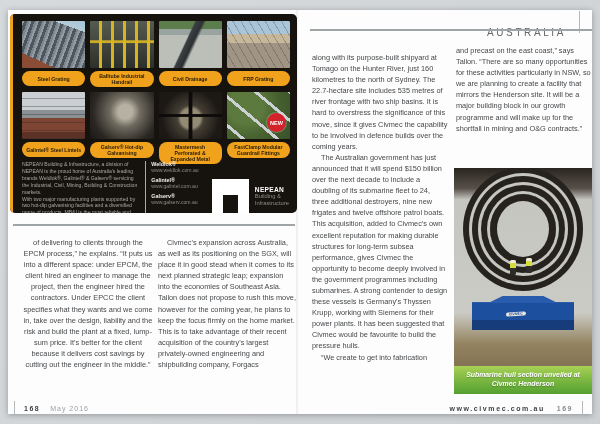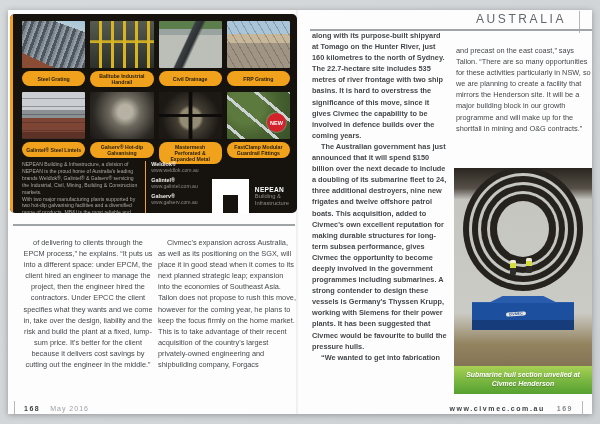--- a/index.html
+++ b/index.html
@@ -84,24 +84,24 @@
   .article-col { position:absolute; font-size:7.35px; line-height:11.1px; color:#45484b; }
   .l-col1 { left:14px; top:227px; width:132px;text-align:center; }
   .l-col2 { left:150px; top:227px; width:138px; }
   .indent { text-indent:9px; }
   .footer-left { position:absolute; left:6px; top:391px; display:flex; align-items:center; }
   .vline { width:1px; height:15px; background:#b4b8ba; }
   .pageno { font-size:7px; font-weight:bold; color:#3c3f41; letter-spacing:1.5px; margin:0 10px 0 9px; }
   .issue { font-size:7px; color:#9ba0a3; letter-spacing:1px; }
 
   
-  .aus-header { position:absolute; right:26px; top:2px; font-size:12px; letter-spacing:2.6px; color:#63676a; }
+  .aus-header { position:absolute; right:26px; top:17px; font-size:10px; letter-spacing:2.6px; color:#63676a; }
   .vline-tr { position:absolute; right:12px; top:1px; width:1px; height:22px; background:#b4b8ba; }
   .rule-right { position:absolute; left:302px; top:19px; width:282px; height:2px; background:#9fa4a7; }
-  .r-col1 { left:304px; top:20px; width:136px;font-weight:bold; }
+  .r-col1 { left:304px; top:42px; width:136px; }
   .r-col2 { left:448px; top:35px; width:136px; }
   .article-col p { margin:0; }
 
   
   .photo-sub {
     position:absolute; left:446px; top:158px; width:138px; height:226px; overflow:hidden;
     background:linear-gradient(180deg,#2a261f 0%,#565048 9%,#c6c6c0 14%,#cbcbc5 64%,#93835f 78%,#6e5f47 100%);
   }
   .ring {
     position:absolute; left:36px; top:26px; width:66px; height:70px; border-radius:50%;
@@ -213,21 +213,21 @@
     <span class="issue">May 2016</span>
   </div>
 
   <div class="aus-header">AUSTRALIA</div>
   <div class="vline-tr"></div>
   <div class="rule-right"></div>
 
   <div class="article-col r-col1">
     <p>along with its purpose-built shipyard at Tomago on the Hunter River, just 160 kilometres to the north of Sydney. The 22.7-hectare site includes 535 metres of river frontage with two ship basins. It is hard to overstress the significance of this move, since it gives Civmec the capability to be involved in defence builds over the coming years.</p>
     <p class="indent">The Australian government has just announced that it will spend $150 billion over the next decade to include a doubling of its submarine fleet to 24, three additional destroyers, nine new frigates and twelve offshore patrol boats. This acquisition, added to Civmec's own excellent reputation for making durable structures for long-term subsea performance, gives Civmec the opportunity to become deeply involved in the government programmes including submarines. A strong contender to design these vessels is Germany's Thyssen Krupp, working with Siemens for their power plants. It has been suggested that Civmec would be favourite to build the pressure hulls.</p>
-    <p class="indent">“We wanted to get into fabrication</p>
+    <p class="indent">“We create to get into fabrication</p>
   </div>
   <div class="article-col r-col2">
     <p>and precast on the east coast,” says Tallon. “There are so many opportunities for these activities particularly in NSW, so we are planning to create a facility that mirrors the Henderson site. It will be a major building block in our growth programme and will make up for the shortfall in mining and O&amp;G contracts.”</p>
   </div>
 
   <div class="photo-sub">
     <div class="ring"></div>
     <div class="worker w1"></div>
     <div class="worker w2"></div>
     <div class="support">

